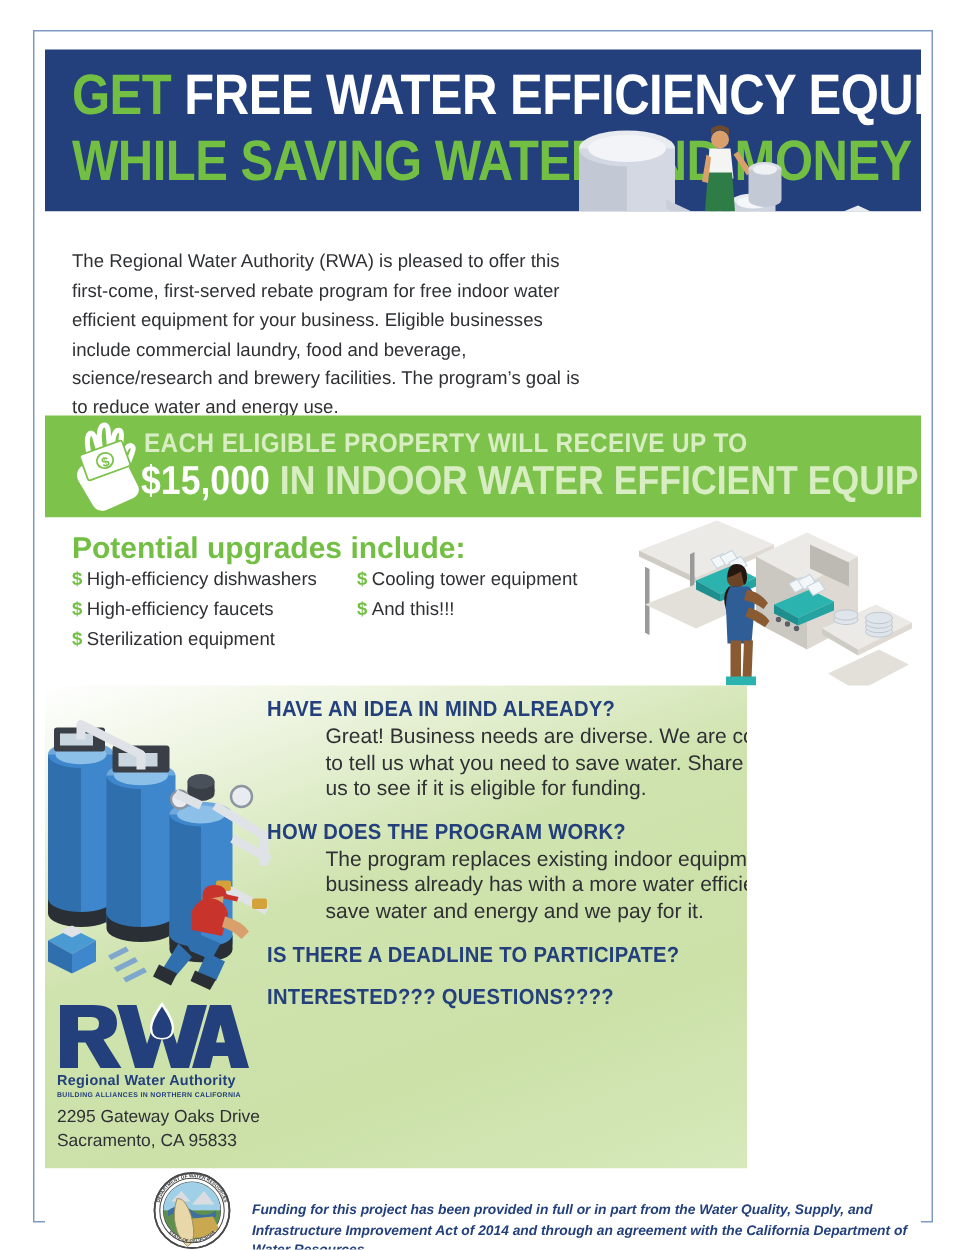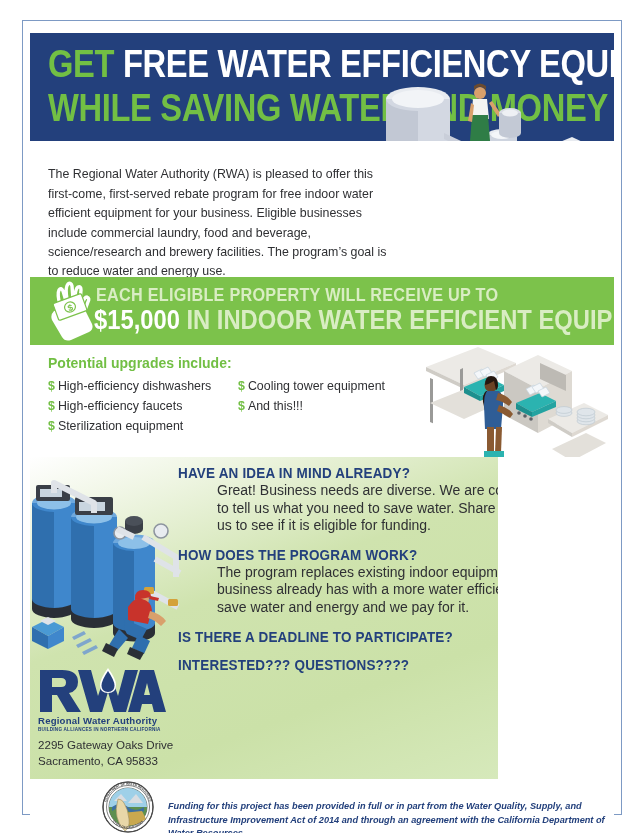--- a/index.html
+++ b/index.html
@@ -123,21 +123,21 @@
   .upgrades-band {
     position: absolute;
     left: 30px; top: 345px;
     width: 584px; height: 112px;
     background: #ffffff;
     overflow: hidden;
   }
   .upg-title {
     position: absolute;
     left: 18px; top: 10px;
-    font-size: 14px;
+    font-size: 20px;
     font-weight: bold;
     color: #72bf44;
   }
   .upg-col {
     position: absolute;
     top: 31px;
   }
   .upg-col.left  { left: 18px; }
   .upg-col.right { left: 208px; }
   .upg-item {

